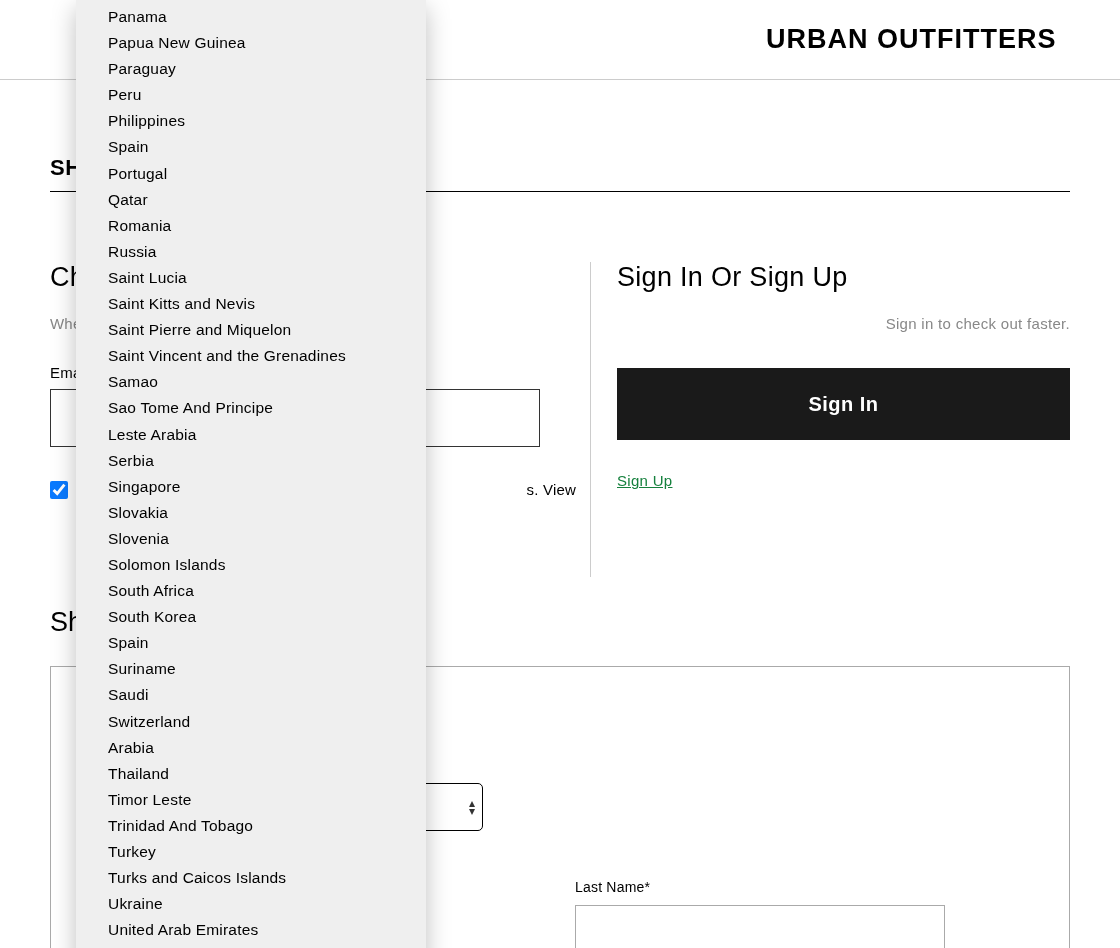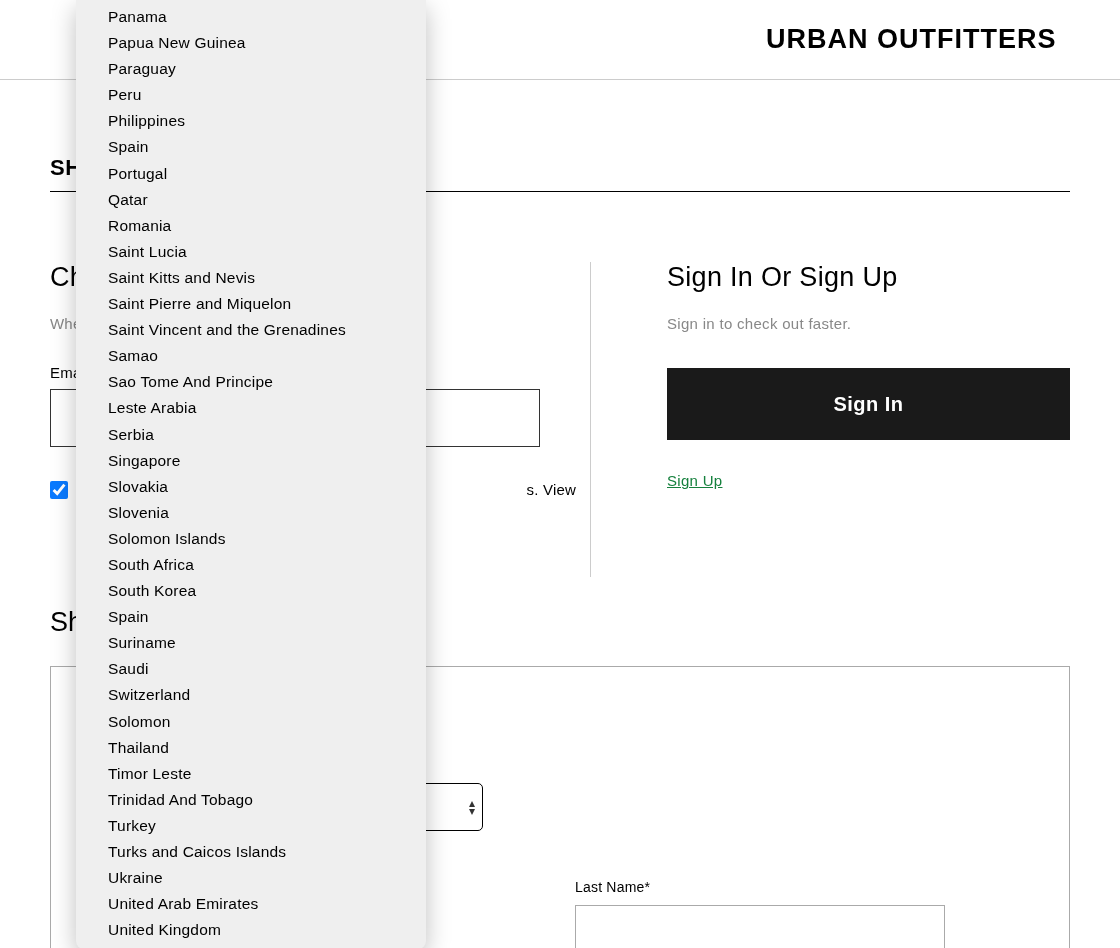--- a/index.html
+++ b/index.html
@@ -42,21 +42,21 @@
       letter-spacing: 0.5px;
     }
     .main-area {
       display: flex;
       margin-top: 70px;
     }
     .left-col { width: 540px; }
     .right-col {
       margin-left: 0;
       border-left: 1px solid #ccc;
-      padding-left: 76px;
+      padding-left: 26px;
       height: 315px;
       flex: 1;
     }
     .checkout-heading {
       font-size: 27px;
       font-weight: 400;
       letter-spacing: 0.3px;
     }
     .small-text {
       font-size: 15px;
@@ -144,20 +144,21 @@
     .signin-heading {
       font-size: 27px;
       font-weight: 400;
       letter-spacing: 0.3px;
     }
     .signin-sub {
       font-size: 15px;
       color: #888;
       margin-top: 22px;
       letter-spacing: 0.3px;
+      text-align: right;
     }
     .signin-button {
       width: 100%;
       height: 72px;
       background: #1a1a1a;
       color: #fff;
       border: none;
       font-size: 20px;
       font-weight: bold;
       letter-spacing: 0.5px;
@@ -251,39 +252,40 @@
 <div class="dropdown-popup" id="dropdown-popup">
     <div class="dropdown-option">Panama</div>
     <div class="dropdown-option">Papua New Guinea</div>
     <div class="dropdown-option">Paraguay</div>
     <div class="dropdown-option">Peru</div>
     <div class="dropdown-option">Philippines</div>
     <div class="dropdown-option">Spain</div>
     <div class="dropdown-option">Portugal</div>
     <div class="dropdown-option">Qatar</div>
     <div class="dropdown-option">Romania</div>
+    <div class="dropdown-option">Russia</div>
     <div class="dropdown-option">Saint Lucia</div>
     <div class="dropdown-option">Saint Kitts and Nevis</div>
     <div class="dropdown-option">Saint Pierre and Miquelon</div>
     <div class="dropdown-option">Saint Vincent and the Grenadines</div>
     <div class="dropdown-option">Samao</div>
     <div class="dropdown-option">Sao Tome And Principe</div>
     <div class="dropdown-option">Leste Arabia</div>
     <div class="dropdown-option">Serbia</div>
     <div class="dropdown-option">Singapore</div>
     <div class="dropdown-option">Slovakia</div>
     <div class="dropdown-option">Slovenia</div>
     <div class="dropdown-option">Solomon Islands</div>
     <div class="dropdown-option">South Africa</div>
     <div class="dropdown-option">South Korea</div>
     <div class="dropdown-option">Spain</div>
     <div class="dropdown-option">Suriname</div>
     <div class="dropdown-option">Saudi</div>
     <div class="dropdown-option">Switzerland</div>
-    <div class="dropdown-option">Solomon</div>
+    <div class="dropdown-option">Arabia</div>
     <div class="dropdown-option">Thailand</div>
     <div class="dropdown-option">Timor Leste</div>
     <div class="dropdown-option">Trinidad And Tobago</div>
     <div class="dropdown-option">Turkey</div>
     <div class="dropdown-option">Turks and Caicos Islands</div>
     <div class="dropdown-option">Ukraine</div>
     <div class="dropdown-option">United Arab Emirates</div>
     <div class="dropdown-option">United Kingdom</div>
   </div>
 

